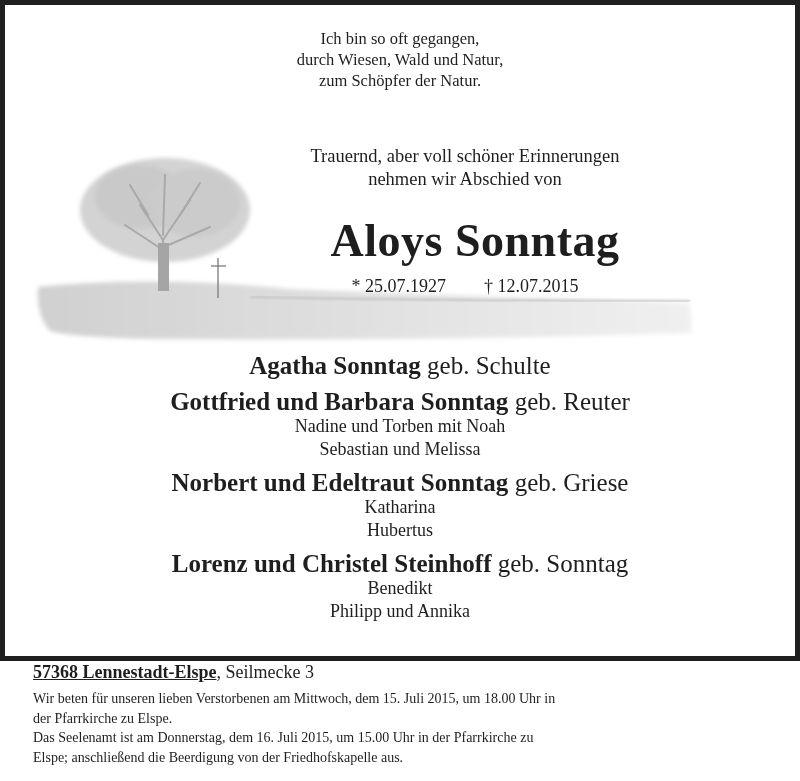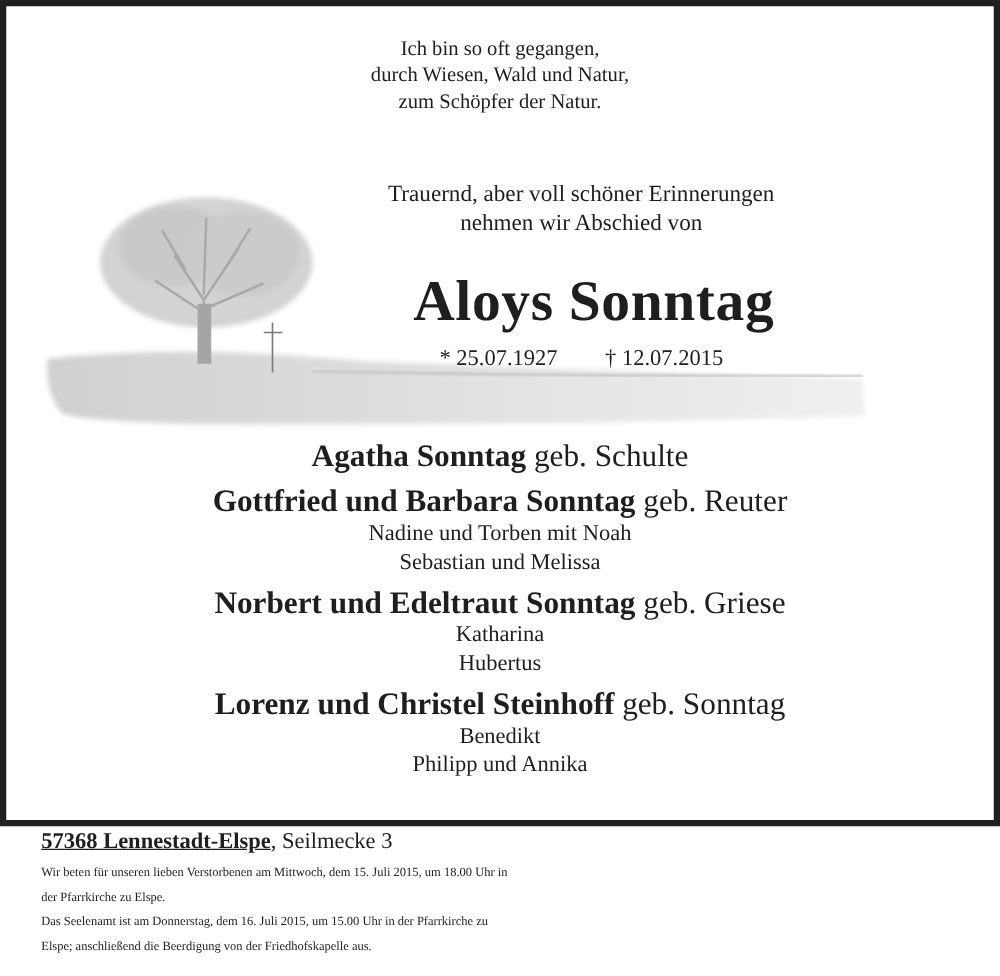--- a/index.html
+++ b/index.html
@@ -36,21 +36,21 @@
   .dates span { display: inline-block; }
   .dates .gap { width: 38px; }
   .family { position: absolute; left: 0; right: 0; top: 348px; text-align: center; }
   .fam-group { margin-bottom: 10px; }
   .fam-head { font-size: 25px; line-height: 26px; }
   .fam-head b { font-weight: bold; }
   .fam-child { font-size: 18px; line-height: 22.5px; }
   .bottom { position: absolute; left: 28px; right: 20px; top: 655px; }
   .address { font-size: 18px; line-height: 24px; margin-bottom: 5px; }
   .address b { font-weight: bold; text-decoration: underline; }
-  .notice { font-size: 10px; line-height: 19.5px; }
+  .notice { font-size: 14px; line-height: 19.5px; }
 </style>
 </head>
 <body>
 
 <div class="frame">
 
   <div class="poem">
     <div>Ich bin so oft gegangen,</div>
     <div>durch Wiesen, Wald und Natur,</div>
     <div>zum Schöpfer der Natur.</div>

